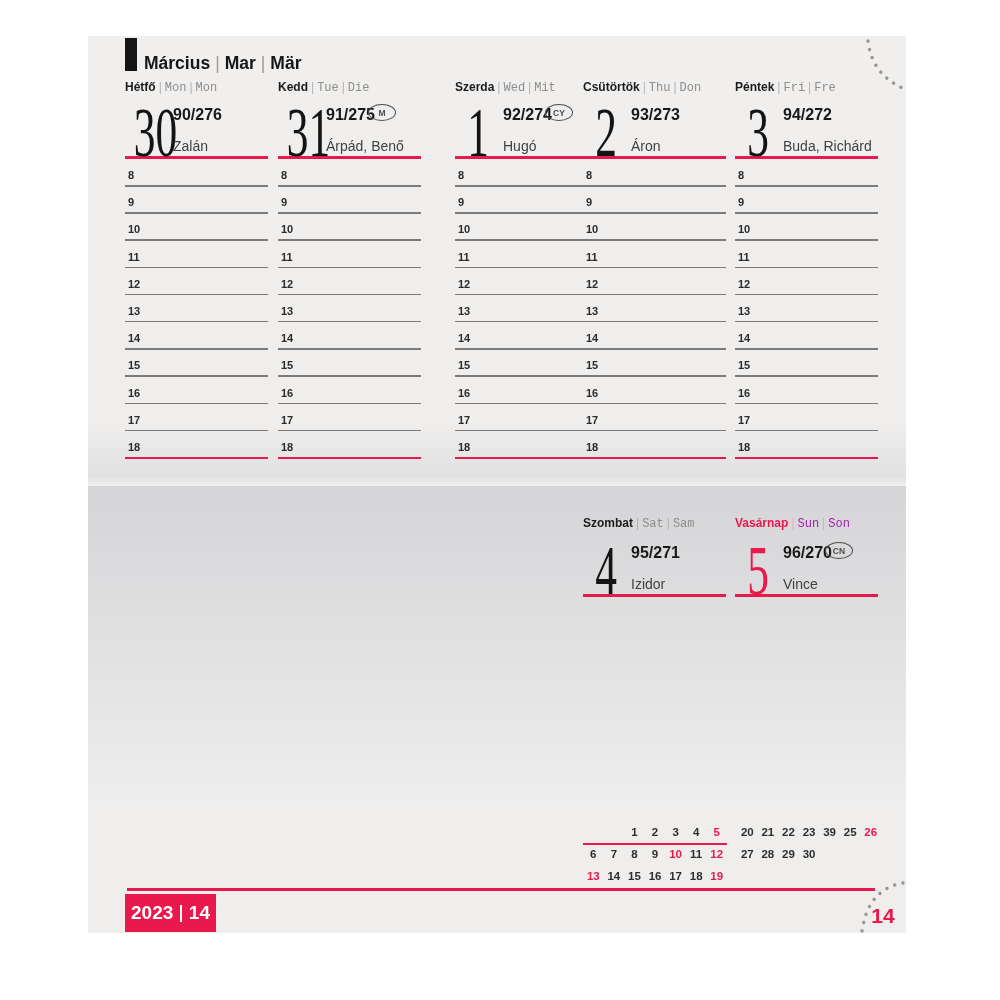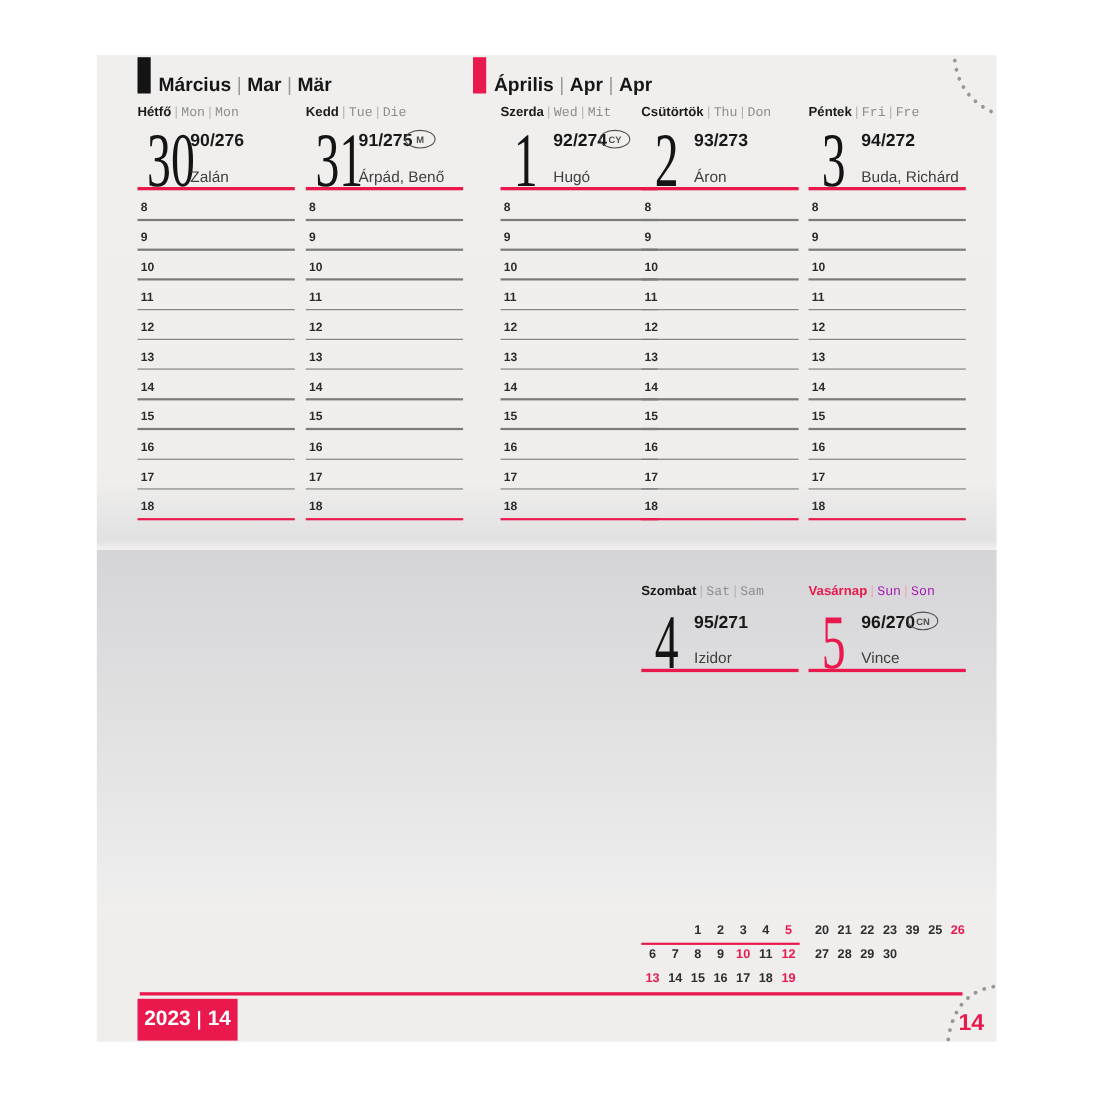--- a/index.html
+++ b/index.html
@@ -1,18 +1,18 @@
 <!DOCTYPE html>
 <html><head>
 <meta charset="utf-8">
 <style>
   :root{ --red:#e9184d; --ink:#161616; --gray:#8d8d8d; --sep:#b3b3b3; --line:#7b7b7b; }
   html,body{margin:0;padding:0;}
   body{width:1000px;height:1000px;background:#ffffff;font-family:"Liberation Sans",sans-serif;position:relative;overflow:hidden;}
-  .sheet{position:absolute;left:88px;top:50px;width:818px;height:789px;}
+  .sheet{position:absolute;left:88px;top:36px;width:818px;height:789px;}
   .zone1{position:absolute;left:0;top:0;width:818px;height:450px;
          background:linear-gradient(180deg,#f0efee 0%,#efeeed 86%,#e2e1e1 98%,#f2f1f0 100%);}
   .zone2{position:absolute;left:0;top:450px;width:818px;height:330px;
          background:linear-gradient(180deg,#d5d5d8 0%,#e2e2e3 52%,#f0efee 100%);}
   .zone3{position:absolute;left:0;top:780px;width:818px;height:117px;background:#efeeed;}
 
   .month-header{position:absolute;top:2px;height:33px;display:flex;align-items:flex-end;}
   .month-bar{width:12px;height:33px;margin-right:7px;}
   .month-bar.black{background:#141414;}
   .month-bar.red{background:var(--red);}
@@ -70,24 +70,20 @@
 <body>
 
 <div class="sheet">
   <div class="zone1"></div>
   <div class="zone2"></div>
   <div class="zone3"></div>
 
   <div class="month-header" style="left:37px">
     <div class="month-bar black"></div>
     <div class="month-title"><b>Március</b><span class="sep">|</span><b>Mar</b><span class="sep">|</span><b>Mär</b></div>
-  </div>
-  <div class="month-header" style="left:342px">
-    <div class="month-bar red"></div>
-    <div class="month-title"><b>Április</b><span class="sep">|</span><b>Apr</b><span class="sep">|</span><b>Apr</b></div>
   </div>
 
   <div class="col c0">
     <div class="day-header"><b>Hétfő</b><span class="sep">|</span><span class="sub">Mon</span><span class="sep">|</span><span class="sub">Mon</span></div>
     <div class="day-block">
       <div class="numeral">30</div>
       <div class="doy">90/276</div>
 
       <div class="names">Zalán</div>
     </div>

